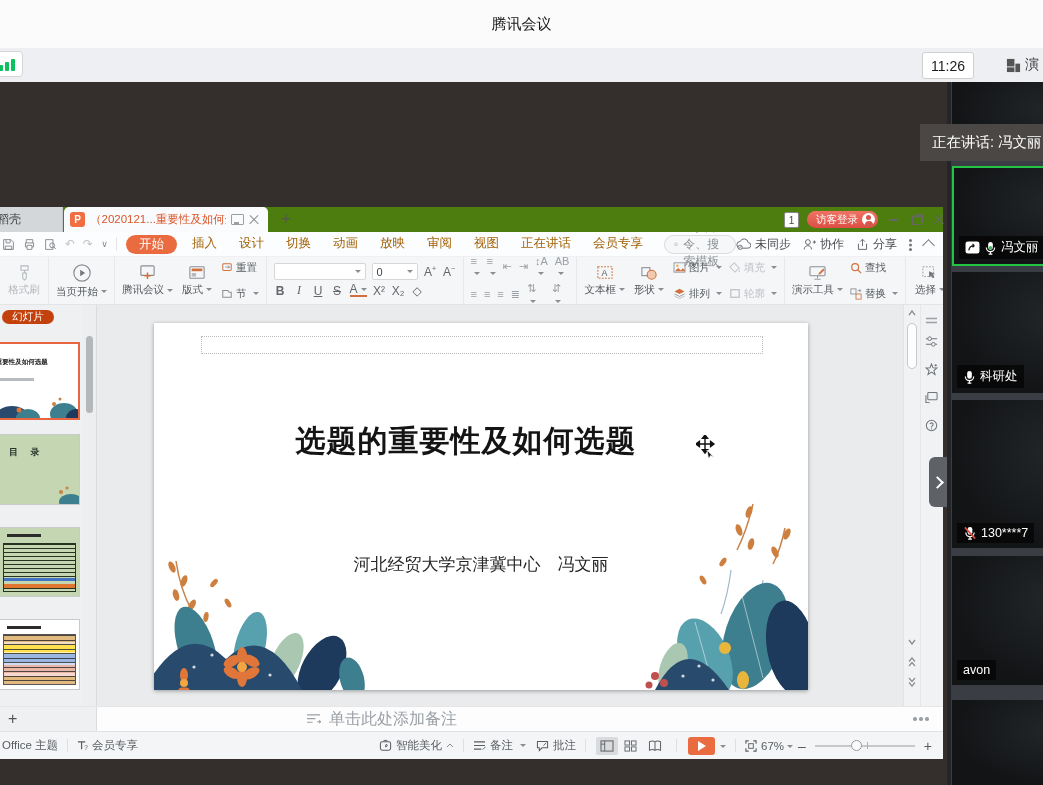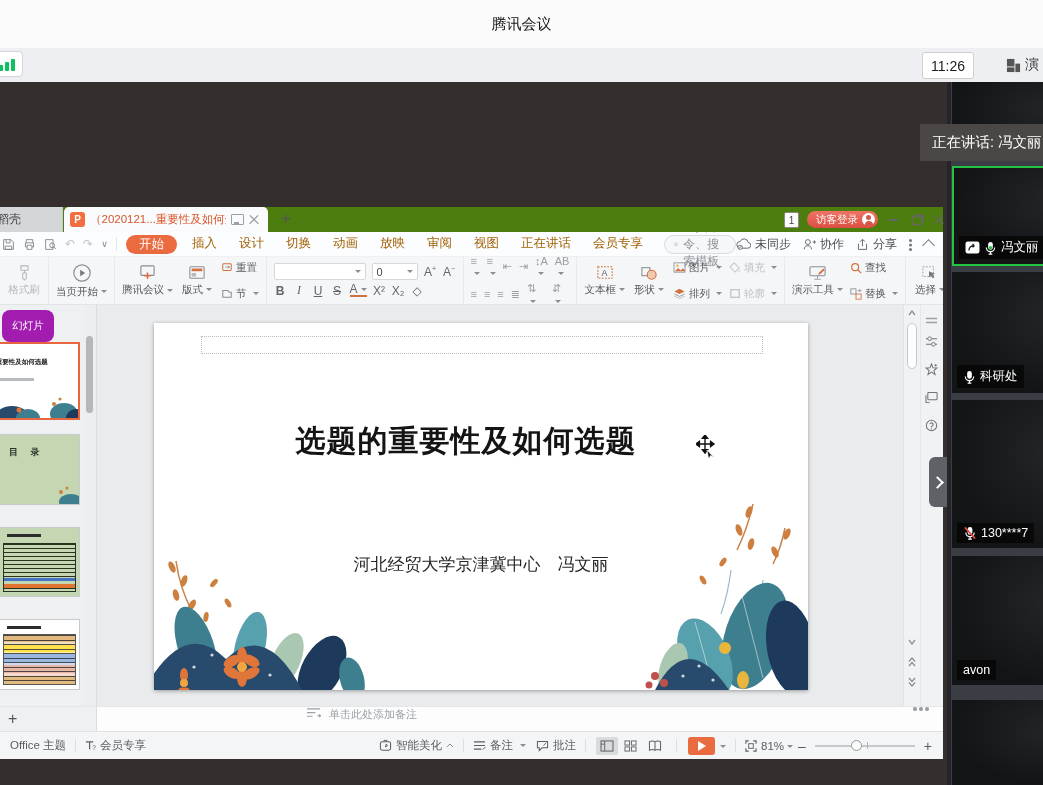--- a/index.html
+++ b/index.html
@@ -75,21 +75,21 @@
   .smallbtn{display:flex;align-items:center;gap:3px;font-size:10.5px;color:#55595d;white-space:nowrap}
   .fontcol{display:flex;flex-direction:column;gap:3px;justify-content:center}
   .frow{display:flex;align-items:center;gap:6px}
   .selbox{height:17px;border:1px solid #d5d7d9;background:#fff;border-radius:2px;display:flex;align-items:center;
           justify-content:space-between;padding:0 4px;font-size:11px;color:#444;box-sizing:border-box}
   .fbtn{font-size:12px;color:#63676b;min-width:13px;text-align:center}
   .glyphrow{display:flex;align-items:center;gap:7px;font-size:11px;color:#9aa0a5}
   
   .workspace{height:401px;display:flex;position:relative}
   .slidepanel{width:96px;background:#eef0f2;border-right:1px solid #dadcde;position:relative;overflow:hidden;flex:0 0 auto}
-  .panel-pill{position:absolute;left:2px;top:5px;width:52px;height:32px;border-radius:8px;background:#a21caf;color:#fff;
+  .panel-pill{position:absolute;left:2px;top:5px;width:52px;height:14px;border-radius:8px;background:#c2410c;color:#fff;
               font-size:10.5px;display:flex;align-items:center;justify-content:center}
   .thumb{position:absolute;left:-56px;width:136px;background:#fff;border:1px solid #c8cbce;box-sizing:border-box;overflow:hidden}
   .thumb.sel{border:2px solid #e7663f}
   .panel-scroll{position:absolute;left:83px;top:0;width:13px;height:100%;background:#eceef0}
   .panel-scroll i{position:absolute;left:3px;top:31px;width:7px;height:77px;border-radius:4px;background:#b5b8bb}
   .canvas{flex:1 1 auto;background:#e9ebed;position:relative;overflow:hidden}
   .slide{position:absolute;left:57px;top:18px;width:654px;height:367px;background:#fff;box-shadow:0 1px 4px rgba(0,0,0,.35);overflow:hidden}
   .phbox{position:absolute;left:47px;top:13px;width:560px;height:16px;border:1px dotted #b9bcbe}
   .s-title{position:absolute;left:0;right:30px;top:98px;text-align:center;font-family:"Liberation Serif","DejaVu Serif",serif;
            font-size:30px;font-weight:600;letter-spacing:1px;color:#141414}
@@ -102,21 +102,21 @@
   .rightstrip{width:22px;background:#f0f2f4;border-left:1px solid #e4e6e8;position:relative;flex:0 0 auto}
   .rsic{position:absolute;left:4px;color:#70757a}
   .expander{position:absolute;right:-5px;top:152px;width:19px;height:50px;background:#5e6266;border-radius:6px 0 0 6px;
             display:flex;align-items:center;justify-content:center;z-index:5}
   .expander::before{content:"";width:7px;height:7px;border-right:2px solid #fff;border-top:2px solid #fff;transform:rotate(45deg);margin-right:2px}
   
   .notesrow{height:24px;display:flex;border-top:1px solid #e4e6e8}
   .notes-left{width:96px;background:#eef0f2;border-right:1px solid #dadcde;display:flex;align-items:center;flex:0 0 auto}
   .plus16{margin-left:8px;font-size:16px;color:#555}
   .plus16::before{content:"+"}
-  .notes-main{flex:1;background:#fdfdfe;display:flex;color:#9aa0a5;font-size:11px}
+  .notes-main{flex:1;background:#fdfdfe;display:flex;align-items:center;color:#9aa0a5;font-size:16px}
   .notes-ic{margin-left:209px;margin-right:8px}
   .hdots{margin-left:auto;margin-right:14px;position:relative;width:16px;height:4px}
   .hdots::before{content:"";position:absolute;top:0;left:0;width:3.5px;height:3.5px;border-radius:50%;background:#9aa0a5;
                  box-shadow:6px 0 0 #9aa0a5,12px 0 0 #9aa0a5}
   .statusbar{height:27px;background:#f3f5f7;border-top:1px solid #dfe1e3;display:flex;align-items:center;
              font-size:11.5px;color:#5a5e62;white-space:nowrap}
   .sdiv{width:1px;height:13px;background:#dddfe1;margin:0 9px}
   .sitem{display:flex;align-items:center;gap:4px}
   .viewbtn{width:22px;height:18px;display:flex;align-items:center;justify-content:center;border-radius:2px;margin:0 1px}
   .viewbtn.on{background:#d9dbdd}
@@ -646,21 +646,21 @@
         <svg class="notes-ic" width="15" height="12" viewBox="0 0 16 13">
             <path d="M1 2h14M1 6h9M1 10h6" stroke="#9aa0a5" stroke-width="1.3"></path>
             <path d="M12 9.5h3.5M14 8l1.8 1.5L14 11" fill="none" stroke="#9aa0a5" stroke-width="1.1"></path>
           </svg>
         <span>单击此处添加备注</span>
         <span class="hdots"></span>
       </div>
     </div>
 
     <div class="statusbar">
-      <span style="margin-left:10px">Office 主题</span>
+      <span style="margin-left:2px">Office 主题</span>
       <span class="sdiv"></span>
       <span class="sitem">
         <svg width="11" height="11" viewBox="0 0 12 12">
             <path d="M1 2h8M5 2v8" stroke="#5a5e62" stroke-width="1.3"></path>
             <text x="8" y="11" font-size="7" fill="#5a5e62" font-family="sans-serif">?</text>
           </svg>
         <span>会员专享</span>
       </span>
       <span style="margin-left:auto"></span>
       <span class="sitem">
@@ -711,21 +711,21 @@
       <span class="sdiv"></span>
       <span class="playbtn"></span>
       <span class="car"></span>
       <span class="sdiv"></span>
       <span class="sitem">
         <svg width="12" height="12" viewBox="0 0 13 13">
             <path d="M1 4V1h3M9 1h3v3M12 9v3H9M4 12H1V9" fill="none" stroke="#5a5e62" stroke-width="1.2"></path>
             <rect x="4" y="4" width="5" height="5" fill="none" stroke="#5a5e62"></rect>
           </svg>
       </span>
-      <span class="car" style="margin:0 2px 0 4px">81%</span>
+      <span class="car" style="margin:0 2px 0 4px">67%</span>
       <span class="pm">–</span>
       <span class="ztrack">
         <span class="tick"></span>
         <span class="zknob"></span>
       </span>
       <span class="pm" style="margin-right:8px">+</span>
     </div>
   </div>
 </div>
 

